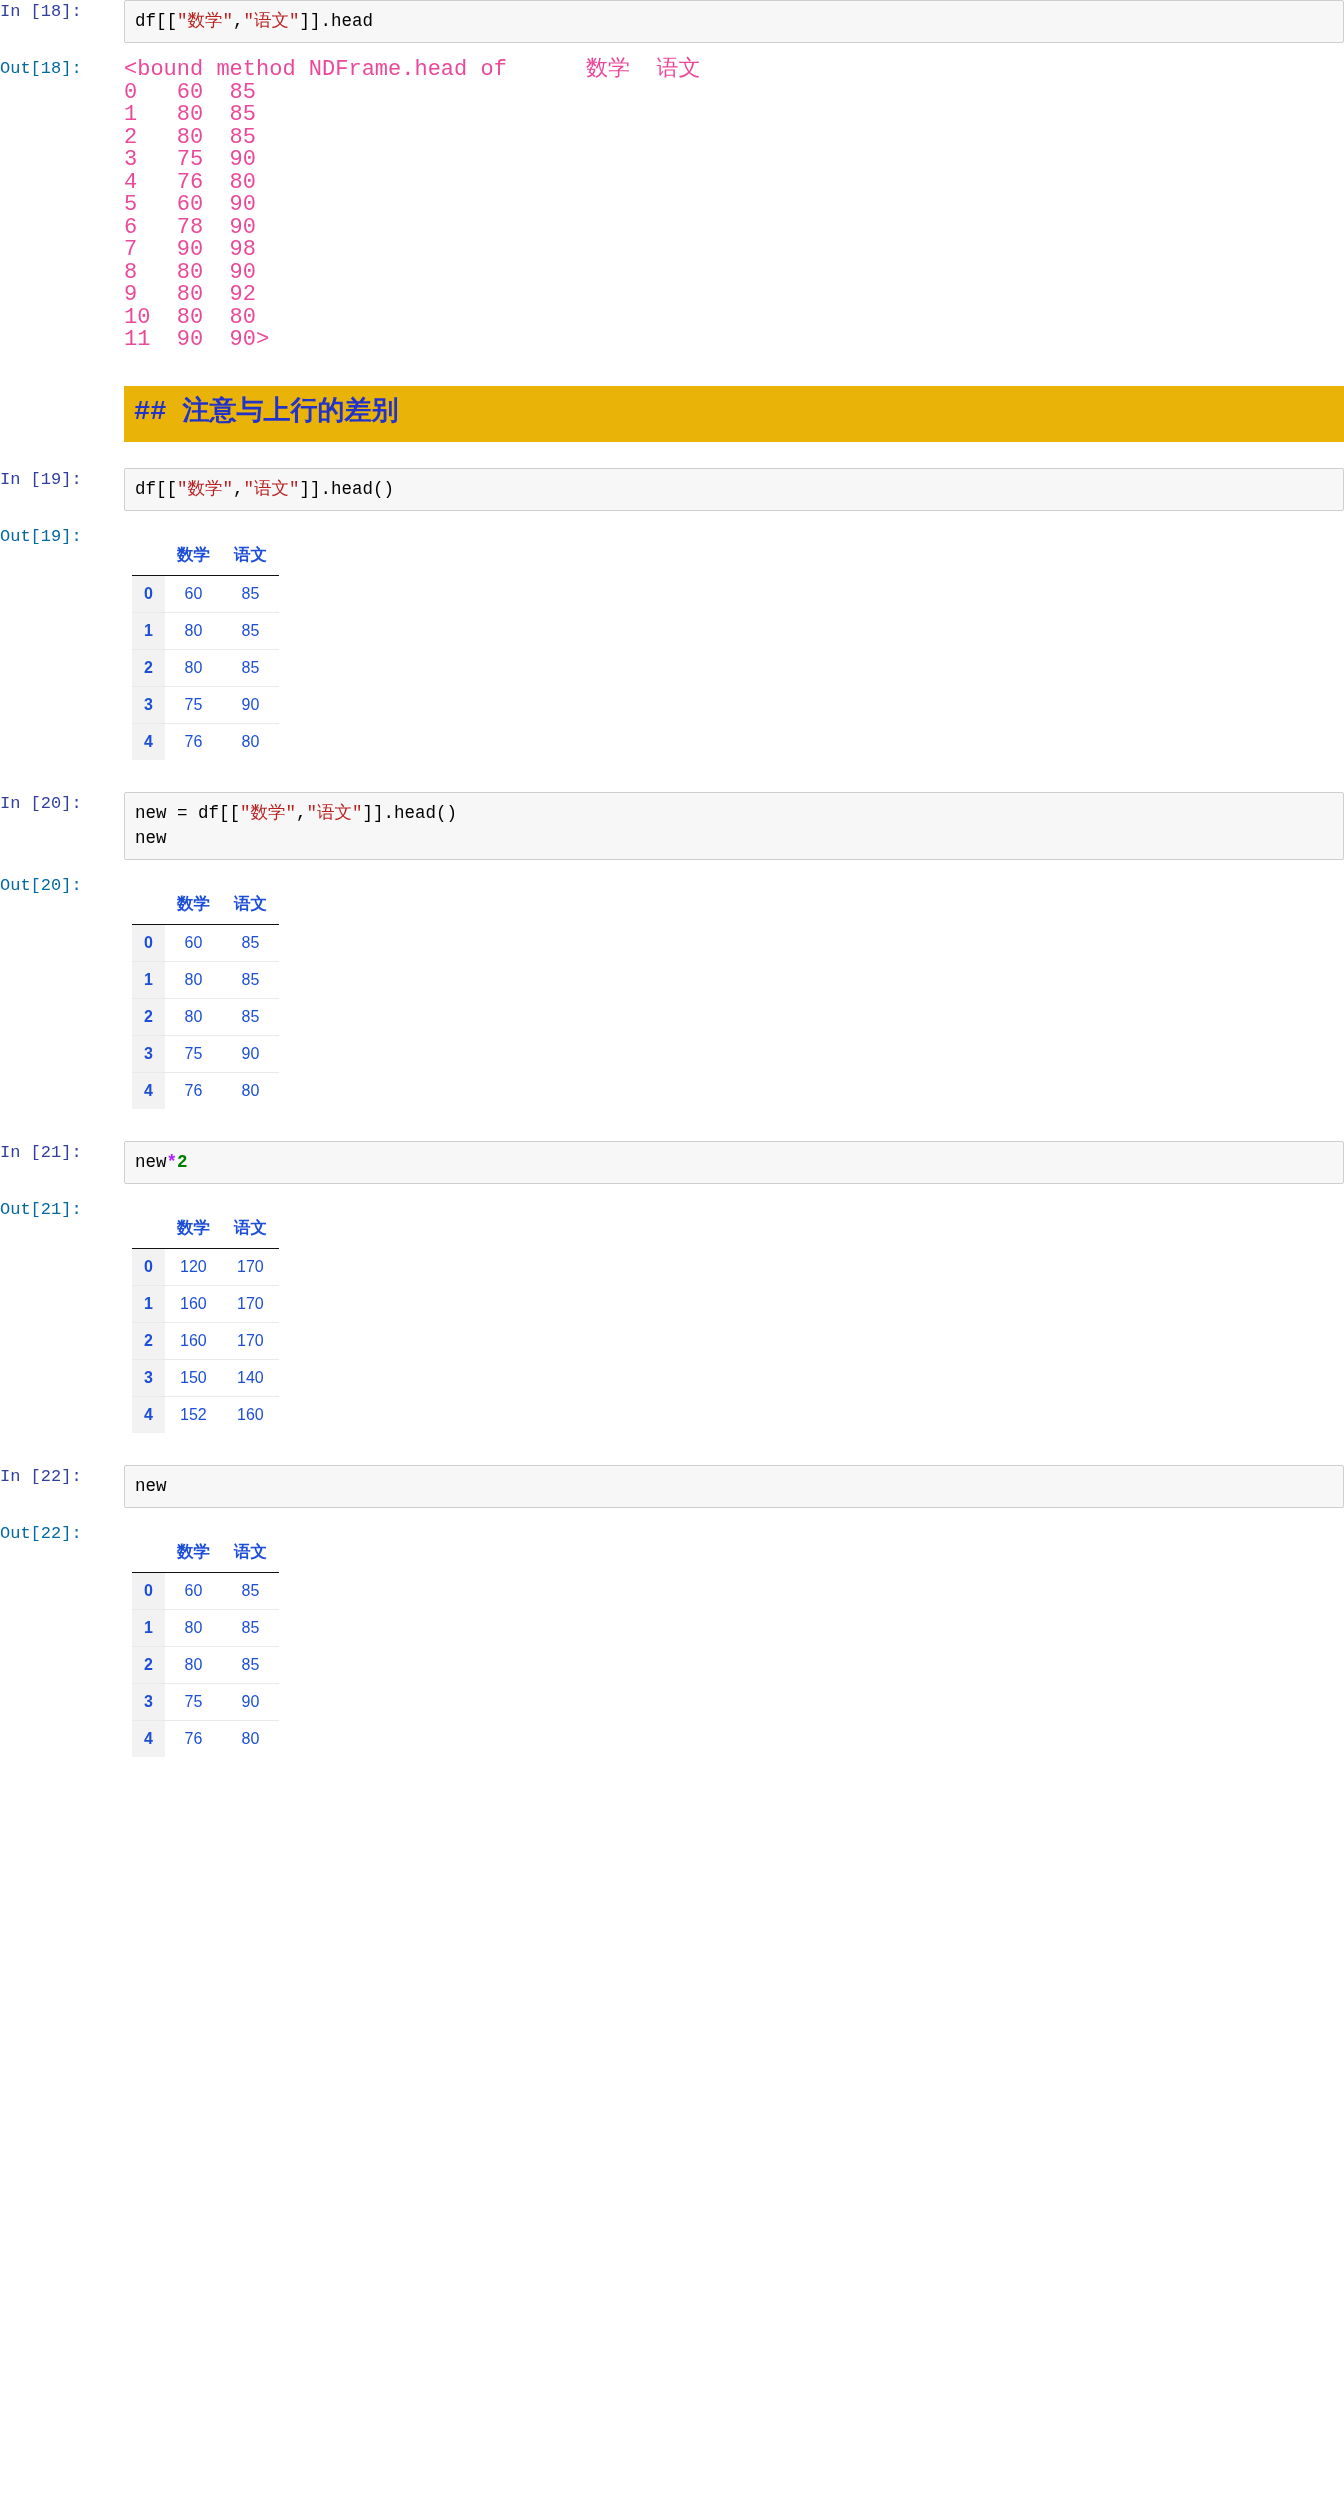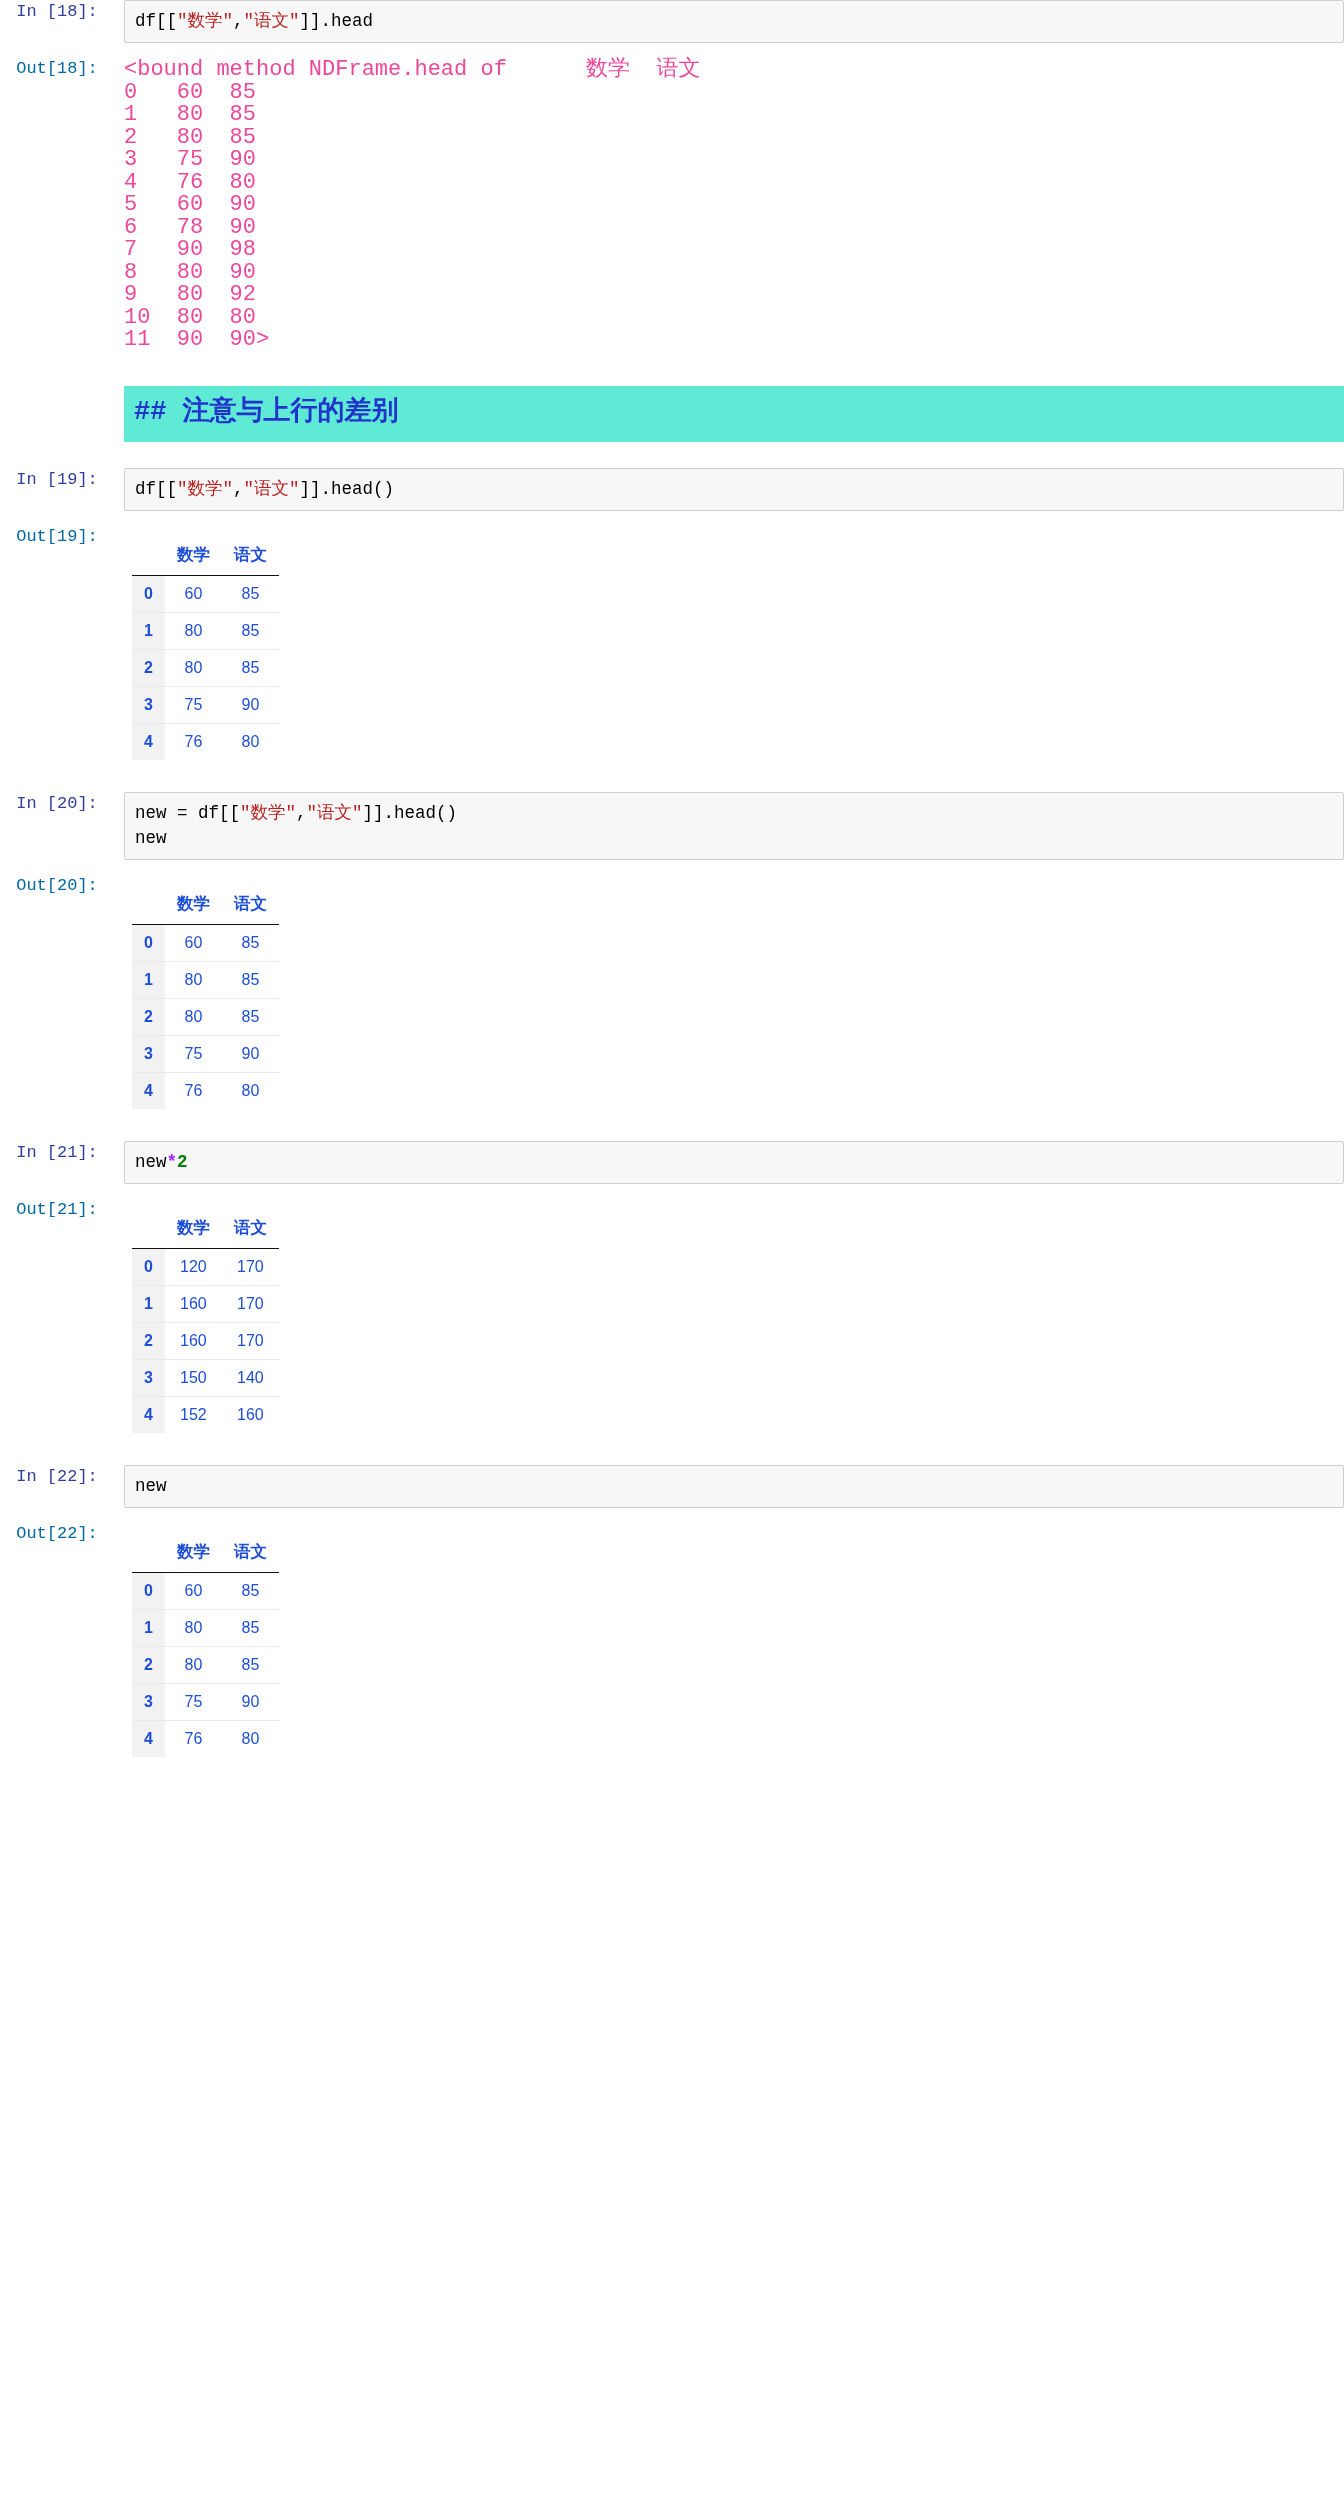--- a/index.html
+++ b/index.html
@@ -20,21 +20,21 @@
   
   .cell {
     display: flex;
     align-items: flex-start;
     width: 100%;
     box-sizing: border-box;
   }
   .prompt {
     width: 124px;
     min-width: 124px;
-    text-align: center;
+    text-align: left;
     padding-right: 10px;
     box-sizing: border-box;
     font-family: "Liberation Mono", monospace;
     font-size: 17px;
     line-height: 23px;
     white-space: nowrap;
   }
   .prompt.in  { color: #303f9f; }
   .prompt.out { color: #0369a1; }
 
@@ -47,21 +47,21 @@
     box-sizing: border-box;
     font-family: "Liberation Mono", monospace;
     font-size: 17.5px;
     line-height: 25px;
     color: #000000;
     white-space: pre;
     overflow: hidden;
   }
   .md-area {
     flex: 1;
-    background: #5eead4;
+    background: #eab308;
     padding: 4px 10px 10px 10px;
     box-sizing: border-box;
   }
   .md-heading {
     font-size: 27px;
     font-weight: bold;
     color: #2233cc;
     line-height: 40px;
     white-space: pre;
     font-family: "Liberation Sans", sans-serif;

